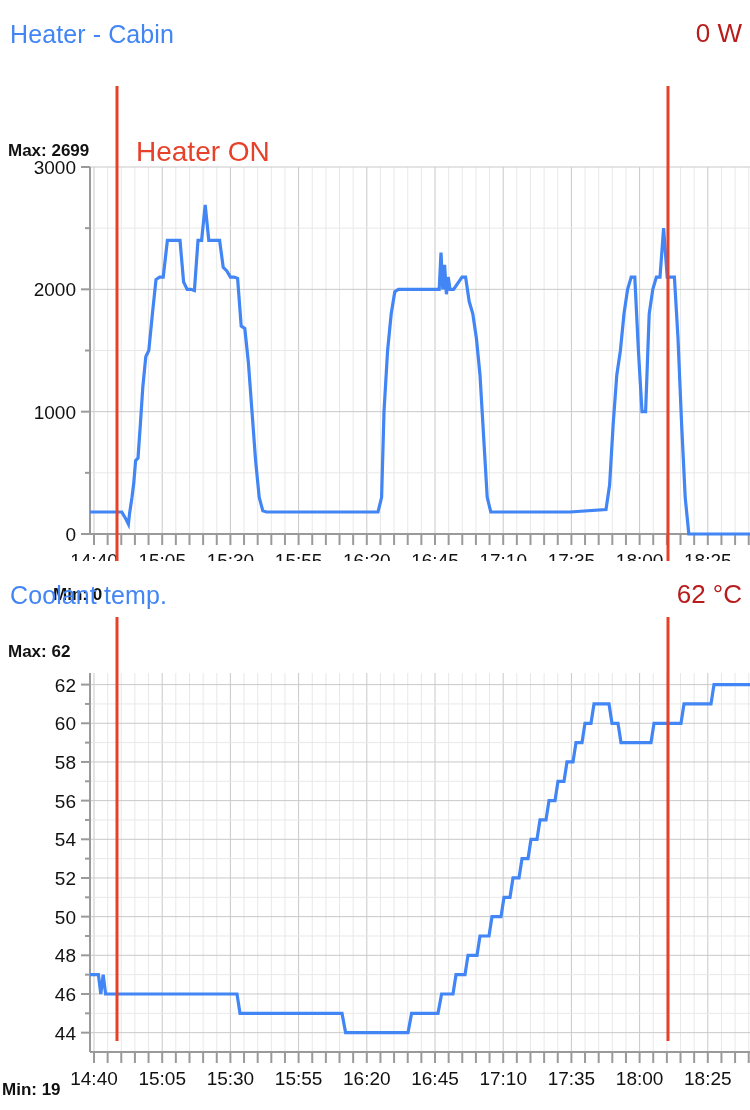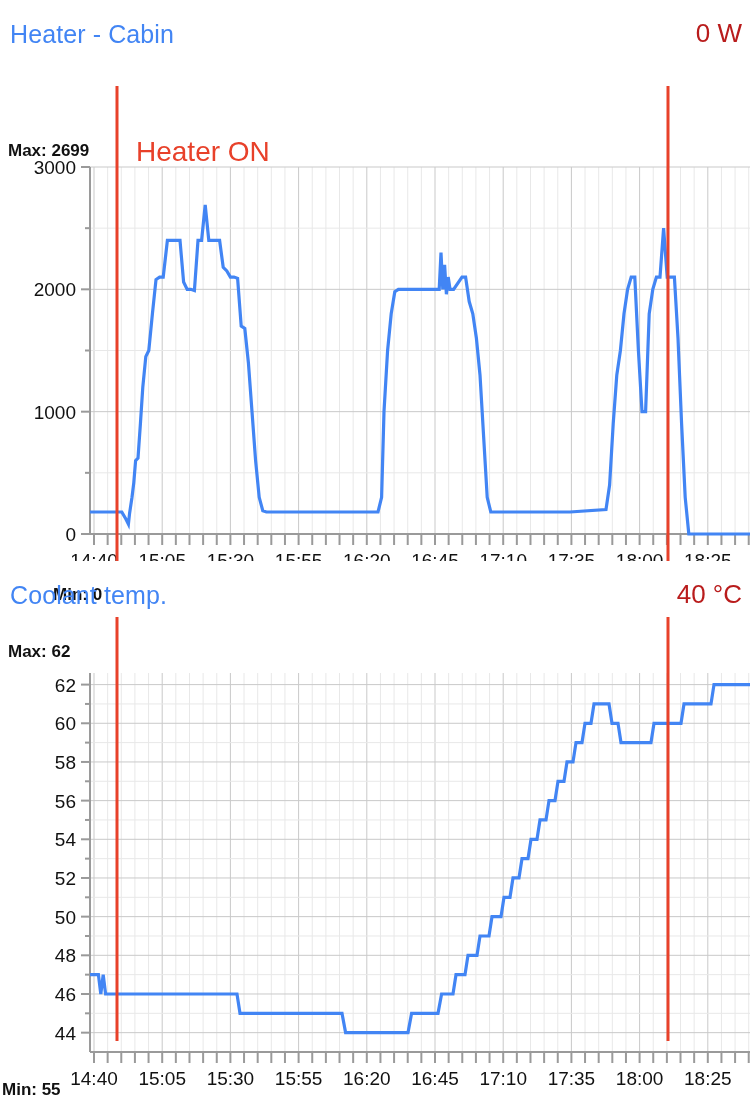--- a/index.html
+++ b/index.html
@@ -219,25 +219,25 @@
         <path d="M90.00,455.98L121.80,455.98L126.00,463.32L128.40,468.21L129.60,457.20L132.00,441.30L133.80,426.62L135.60,404.60L138.00,402.15L140.40,367.90L142.80,331.20L145.80,300.62L148.80,294.50L152.40,257.80L156.00,223.55L159.60,221.10L163.20,221.10L167.40,184.40L171.60,184.40L175.80,184.40L180.00,184.40L183.60,225.99L187.20,233.33L190.80,233.33L194.40,234.56L198.00,184.40L201.60,184.40L205.20,148.92L208.80,184.40L212.40,184.40L216.00,184.40L219.60,184.40L223.20,211.31L226.80,214.98L230.40,221.10L234.00,221.10L237.60,222.32L241.20,270.03L244.80,272.48L248.40,306.73L252.00,355.67L255.60,404.60L259.20,441.30L262.80,454.76L266.40,455.98L270.00,455.98L273.60,455.98L277.20,455.98L280.80,455.98L284.40,455.98L288.00,455.98L291.60,455.98L295.20,455.98L298.80,455.98L306.00,455.98L378.00,455.98L381.60,441.30L384.00,355.67L387.60,294.50L391.20,257.80L394.80,235.78L398.40,233.33L402.00,233.33L426.00,233.33L439.20,233.33L441.00,196.63L442.80,233.33L444.60,208.87L446.40,238.23L448.20,221.10L450.00,233.33L453.60,233.33L462.00,221.10L465.60,221.10L469.20,245.57L472.80,257.80L476.40,282.27L480.00,318.97L483.60,380.13L487.20,441.30L490.80,455.98L570.00,455.98L606.00,453.53L609.60,429.07L613.20,367.90L616.80,318.97L620.40,294.50L624.00,257.80L627.60,233.33L631.20,221.10L634.80,221.10L638.40,294.50L642.00,355.67L645.60,355.67L649.20,257.80L652.80,233.33L656.40,221.10L660.00,221.10L663.60,172.17L667.20,221.10L670.80,221.10L674.40,221.10L678.00,282.27L681.60,367.90L685.20,441.30L688.80,478.00L690.00,478.00L750.00,478.00" fill="none" stroke="#4285f4" stroke-width="3.2" stroke-linejoin="miter" stroke-linecap="butt"></path>
         <line x1="117" y1="30" x2="117" y2="505" stroke="#e8412a" stroke-width="3"></line>
         <line x1="668" y1="30" x2="668" y2="505" stroke="#e8412a" stroke-width="3"></line>
       </svg>
   </div>
 </div>
 
 <div class="panel">
   <div class="panel-header">
     <div class="panel-title">Coolant temp.</div>
-    <div class="panel-value">40  °C</div>
+    <div class="panel-value">62  °C</div>
   </div>
   <div class="chart">
     <div class="minmax" style="left:8px; top:26px;">Max: 62</div>
-    <div class="minmax" style="left:2px; top:464px;">Min: 55</div>
+    <div class="minmax" style="left:2px; top:464px;">Min: 19</div>
     <svg class="chart-svg" id="svg-coolant" width="750" height="490" viewBox="0 0 750 490">
         <line x1="94.00" y1="56" x2="94.00" y2="435" stroke="#c9c9c9" stroke-width="1"></line>
         <line x1="107.64" y1="56" x2="107.64" y2="435" stroke="#e8e8e8" stroke-width="1"></line>
         <line x1="121.28" y1="56" x2="121.28" y2="435" stroke="#e8e8e8" stroke-width="1"></line>
         <line x1="134.92" y1="56" x2="134.92" y2="435" stroke="#e8e8e8" stroke-width="1"></line>
         <line x1="148.56" y1="56" x2="148.56" y2="435" stroke="#e8e8e8" stroke-width="1"></line>
         <line x1="162.20" y1="56" x2="162.20" y2="435" stroke="#c9c9c9" stroke-width="1"></line>
         <line x1="175.84" y1="56" x2="175.84" y2="435" stroke="#e8e8e8" stroke-width="1"></line>
         <line x1="189.48" y1="56" x2="189.48" y2="435" stroke="#e8e8e8" stroke-width="1"></line>
         <line x1="203.12" y1="56" x2="203.12" y2="435" stroke="#e8e8e8" stroke-width="1"></line>

